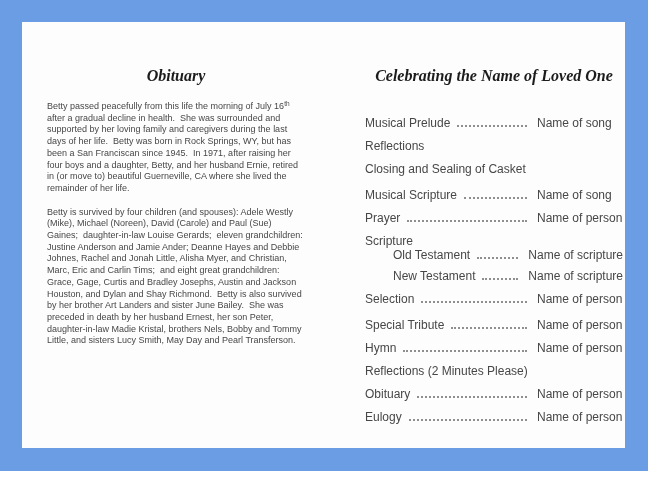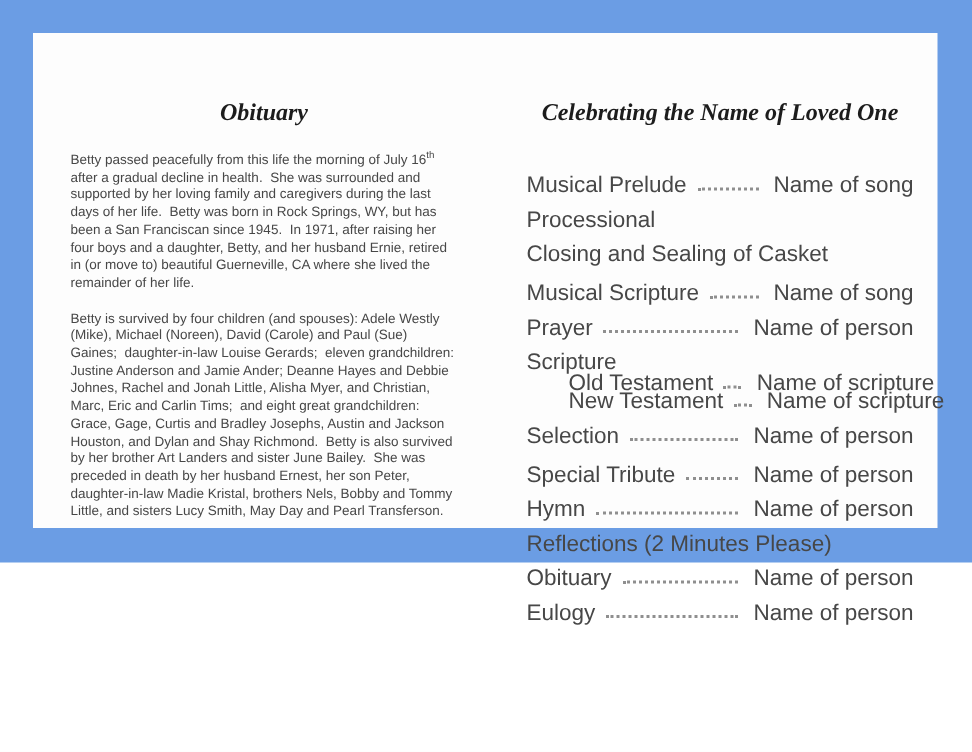--- a/index.html
+++ b/index.html
@@ -3,31 +3,31 @@
 <meta charset="utf-8">
 <style>
   html, body { margin: 0; padding: 0; }
   body {
     width: 648px; height: 501px;
     font-family: "Liberation Sans", sans-serif;
     overflow: hidden;
   }
   .frame {
     position: relative;
-    width: 648px; height: 375px;
+    width: 648px; height: 471px;
     background: #6B9DE4;
   }
   .paper {
     position: absolute;
     left: 22px; top: 22px; right: 23px; bottom: 23px;
     background: #FDFDFD;
   }
   .col { position: absolute; top: 44px; }
   .col-left  { left: 25px;  width: 258px; }
-  .col-right { left: 329px; width: 258px; }
+  .col-right { left: 343px; width: 258px; }
 
   .title {
     font-family: "Liberation Serif", serif;
     font-style: italic;
     font-weight: bold;
     font-size: 16px;
     line-height: 19px;
     color: #1c1c1c;
     text-align: center;
     margin: 0;
@@ -44,40 +44,40 @@
   }
   .body-par sup {
     font-size: 6.5px;
     line-height: 0;
     vertical-align: 3.5px;
   }
 
   .row {
     display: flex;
     align-items: flex-end;
-    font-size: 15px;
+    font-size: 12px;
     line-height: 11px;
     color: #474747;
     margin-bottom: 12px;
   }
   .row .lbl { white-space: nowrap; }
   .row .leader {
     flex: 1 1 auto;
     min-width: 12px;
     height: 0;
     border-bottom: 2px dotted #8f8f8f;
     margin: 0 10px 2px 7px;
   }
   .row .val {
     flex: 0 0 86px;
     white-space: nowrap;
   }
   .row.sub    { padding-left: 28px; }
   .row.tight  { margin-bottom: 3px; align-items: center; }
-  .row.tight2 { margin-bottom: 1px; }
+  .row.tight2 { margin-bottom: 10px; }
   .row.gap-lg { margin-bottom: 15px; }
 </style>
 </head>
 <body>
 
 <div class="frame">
   <div class="paper">
 
     <div class="col col-left">
       <h1 class="title">Obituary</h1>
@@ -88,21 +88,21 @@
     <div class="col col-right">
       <h1 class="title">Celebrating the Name of Loved One</h1>
 
       <div class="row">
         <span class="lbl">Musical Prelude</span>
         <span class="leader"></span>
         <span class="val">Name of song</span>
       </div>
 
       <div class="row">
-        <span class="lbl">Processional</span>
+        <span class="lbl">Reflections</span>
       </div>
 
 
       <div class="row gap-lg">
         <span class="lbl">Closing and Sealing of Casket</span>
       </div>
 
       <div class="row">
         <span class="lbl">Musical Scripture</span>
         <span class="leader"></span>

